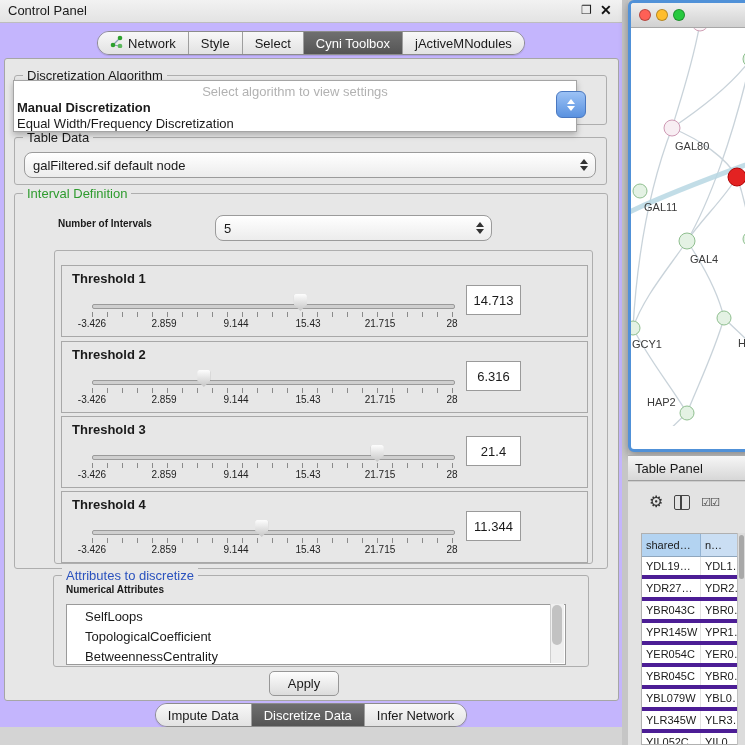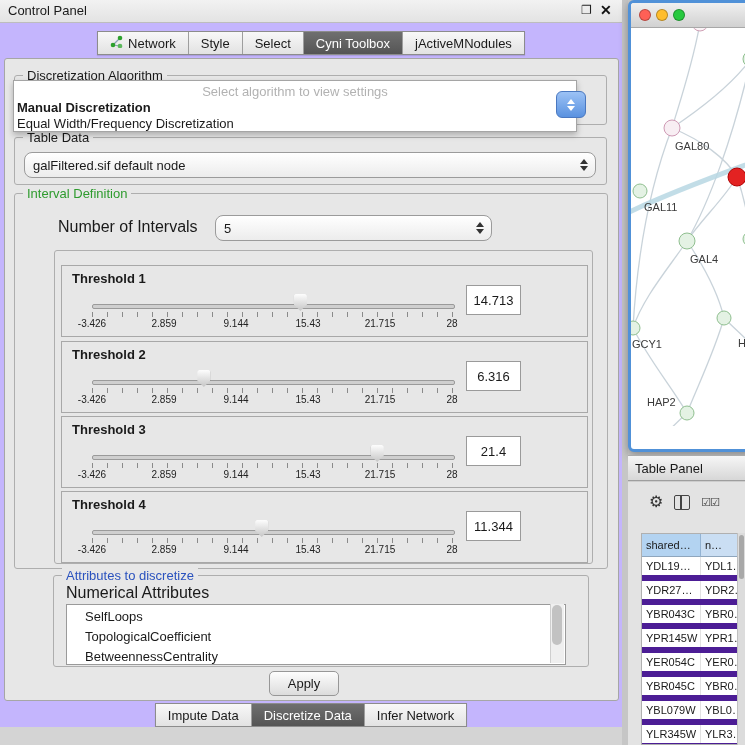--- a/index.html
+++ b/index.html
@@ -8,21 +8,21 @@
 
   
   .left-panel{position:absolute;left:0;top:0;width:622px;height:745px;background:#c4b5fd;}
   .cp-titlebar{position:absolute;left:0;top:0;width:622px;height:22px;
                background:linear-gradient(#f2f2f2,#e3e3e3);border-bottom:1px solid #bdbdbd;}
   .cp-title{position:absolute;left:8px;top:3px;font-size:13px;}
   .cp-float{position:absolute;left:581px;top:3px;font-size:12px;color:#222;cursor:default;}
   .cp-close{position:absolute;left:600px;top:2px;font-size:14px;font-weight:bold;color:#111;cursor:default;}
 
   .top-tabs{position:absolute;left:0;top:31px;width:622px;display:flex;justify-content:center;}
-  .seg-control{display:flex;border:1px solid #8c8c8c;border-radius:0;overflow:hidden;height:22px;
+  .seg-control{display:flex;border:1px solid #8c8c8c;border-radius:12px;overflow:hidden;height:22px;
                box-shadow:0 1px 1px rgba(0,0,0,.12);}
   .seg{display:flex;align-items:center;gap:5px;padding:0 12px;font-size:13px;
        background:linear-gradient(#f8f8f8,#e2e2e2);color:#1a1a1a;border-left:1px solid #9e9e9e;white-space:nowrap;}
   .seg:first-child{border-left:none;}
   .seg.selected{background:linear-gradient(#6f6f6f,#555);color:#fff;}
 
   .main-panel{position:absolute;left:4px;top:58px;width:613px;height:641px;background:#e7e7e7;
               border:1px solid #a6a6a6;border-radius:3px;}
 
   .groupbox{position:absolute;border:1px solid #aeaeae;border-radius:3px;}
@@ -45,21 +45,21 @@
   .popup .opt{font-size:13px;line-height:16px;padding-left:3px;white-space:nowrap;}
   .popup .opt.placeholder{color:#b2b2b2;text-align:center;padding-left:0;}
   .popup .opt.bold{font-weight:bold;}
   .combo-cap{position:absolute;left:556px;top:91px;width:28px;height:25px;z-index:41;
              border:1px solid #4a78c0;border-radius:6px;
              background:linear-gradient(#9cc2f5,#5a92e0);
              display:flex;flex-direction:column;align-items:center;justify-content:center;gap:2px;}
   .combo-cap .w-up{width:0;height:0;border-left:4px solid transparent;border-right:4px solid transparent;border-bottom:5px solid #fff;}
   .combo-cap .w-dn{width:0;height:0;border-left:4px solid transparent;border-right:4px solid transparent;border-top:5px solid #fff;}
 
-  .bold-label{position:absolute;font-size:16px;font-weight:normal;}
+  .bold-label{position:absolute;font-size:10px;font-weight:bold;}
 
   
   .th-group{position:absolute;left:39px;top:56px;width:537px;height:312px;border:1px solid #aeaeae;border-radius:3px;}
   .th-panel{position:absolute;left:6px;width:525px;height:70px;border:1px solid #a8a8a8;background:#e7e7e7;}
   .th-label{position:absolute;left:10px;top:5px;font-weight:bold;font-size:13px;}
   .th-track{position:absolute;left:30px;top:38px;width:361px;height:3px;background:#cfcfcf;
             border:1px solid #9a9a9a;border-radius:2px;}
   .th-ticks{position:absolute;left:30px;top:46px;width:362px;height:5px;
             background:repeating-linear-gradient(to right,#8a8a8a 0 1px,transparent 1px 15px);}
   .th-thumb{position:absolute;top:28px;width:13px;height:17px;
@@ -107,21 +107,21 @@
   .col-icon::after{content:"";position:absolute;left:5px;top:0;width:1.5px;height:100%;background:#444;}
   .checks{font-size:11px;color:#333;letter-spacing:-1px;line-height:1;}
 
   .tp-table{position:absolute;left:13px;top:51px;width:100px;height:212px;background:#22c55e;
             border:1px solid #b0b0b0;box-sizing:border-box;overflow:hidden;}
   .tp-headrow{display:flex;}
   .hc{height:23px;display:flex;align-items:center;padding-left:4px;font-size:11px;box-sizing:border-box;
       border-right:1px solid #93b3d3;border-bottom:1px solid #8fa6bd;white-space:nowrap;overflow:hidden;}
   .hc0{width:59px;background:#b3d3f1;}
   .hc1{flex:1;background:#cadef3;border-right:none;}
-  .tp-row{display:flex;height:18px;background:#fff;border-bottom:6px solid #4c1d95;}
+  .tp-row{display:flex;height:18px;background:#fff;border-bottom:4px solid #4c1d95;}
   .tp-cell{font-size:11px;display:flex;align-items:center;padding-left:4px;box-sizing:border-box;
            white-space:nowrap;overflow:hidden;}
   .tc0{width:59px;border-right:1px solid #e2e2e2;}
   .tc1{flex:1;}
   .tp-vscroll{position:absolute;right:0;top:51px;width:8px;height:212px;background:#dcdcdc;border-left:1px solid #c0c0c0;box-sizing:border-box;}
   .tp-vthumb{position:absolute;left:1px;top:2px;width:5px;height:44px;background:#a8a8a8;border-radius:3px;}
 </style>
 </head>
 <body>
 

